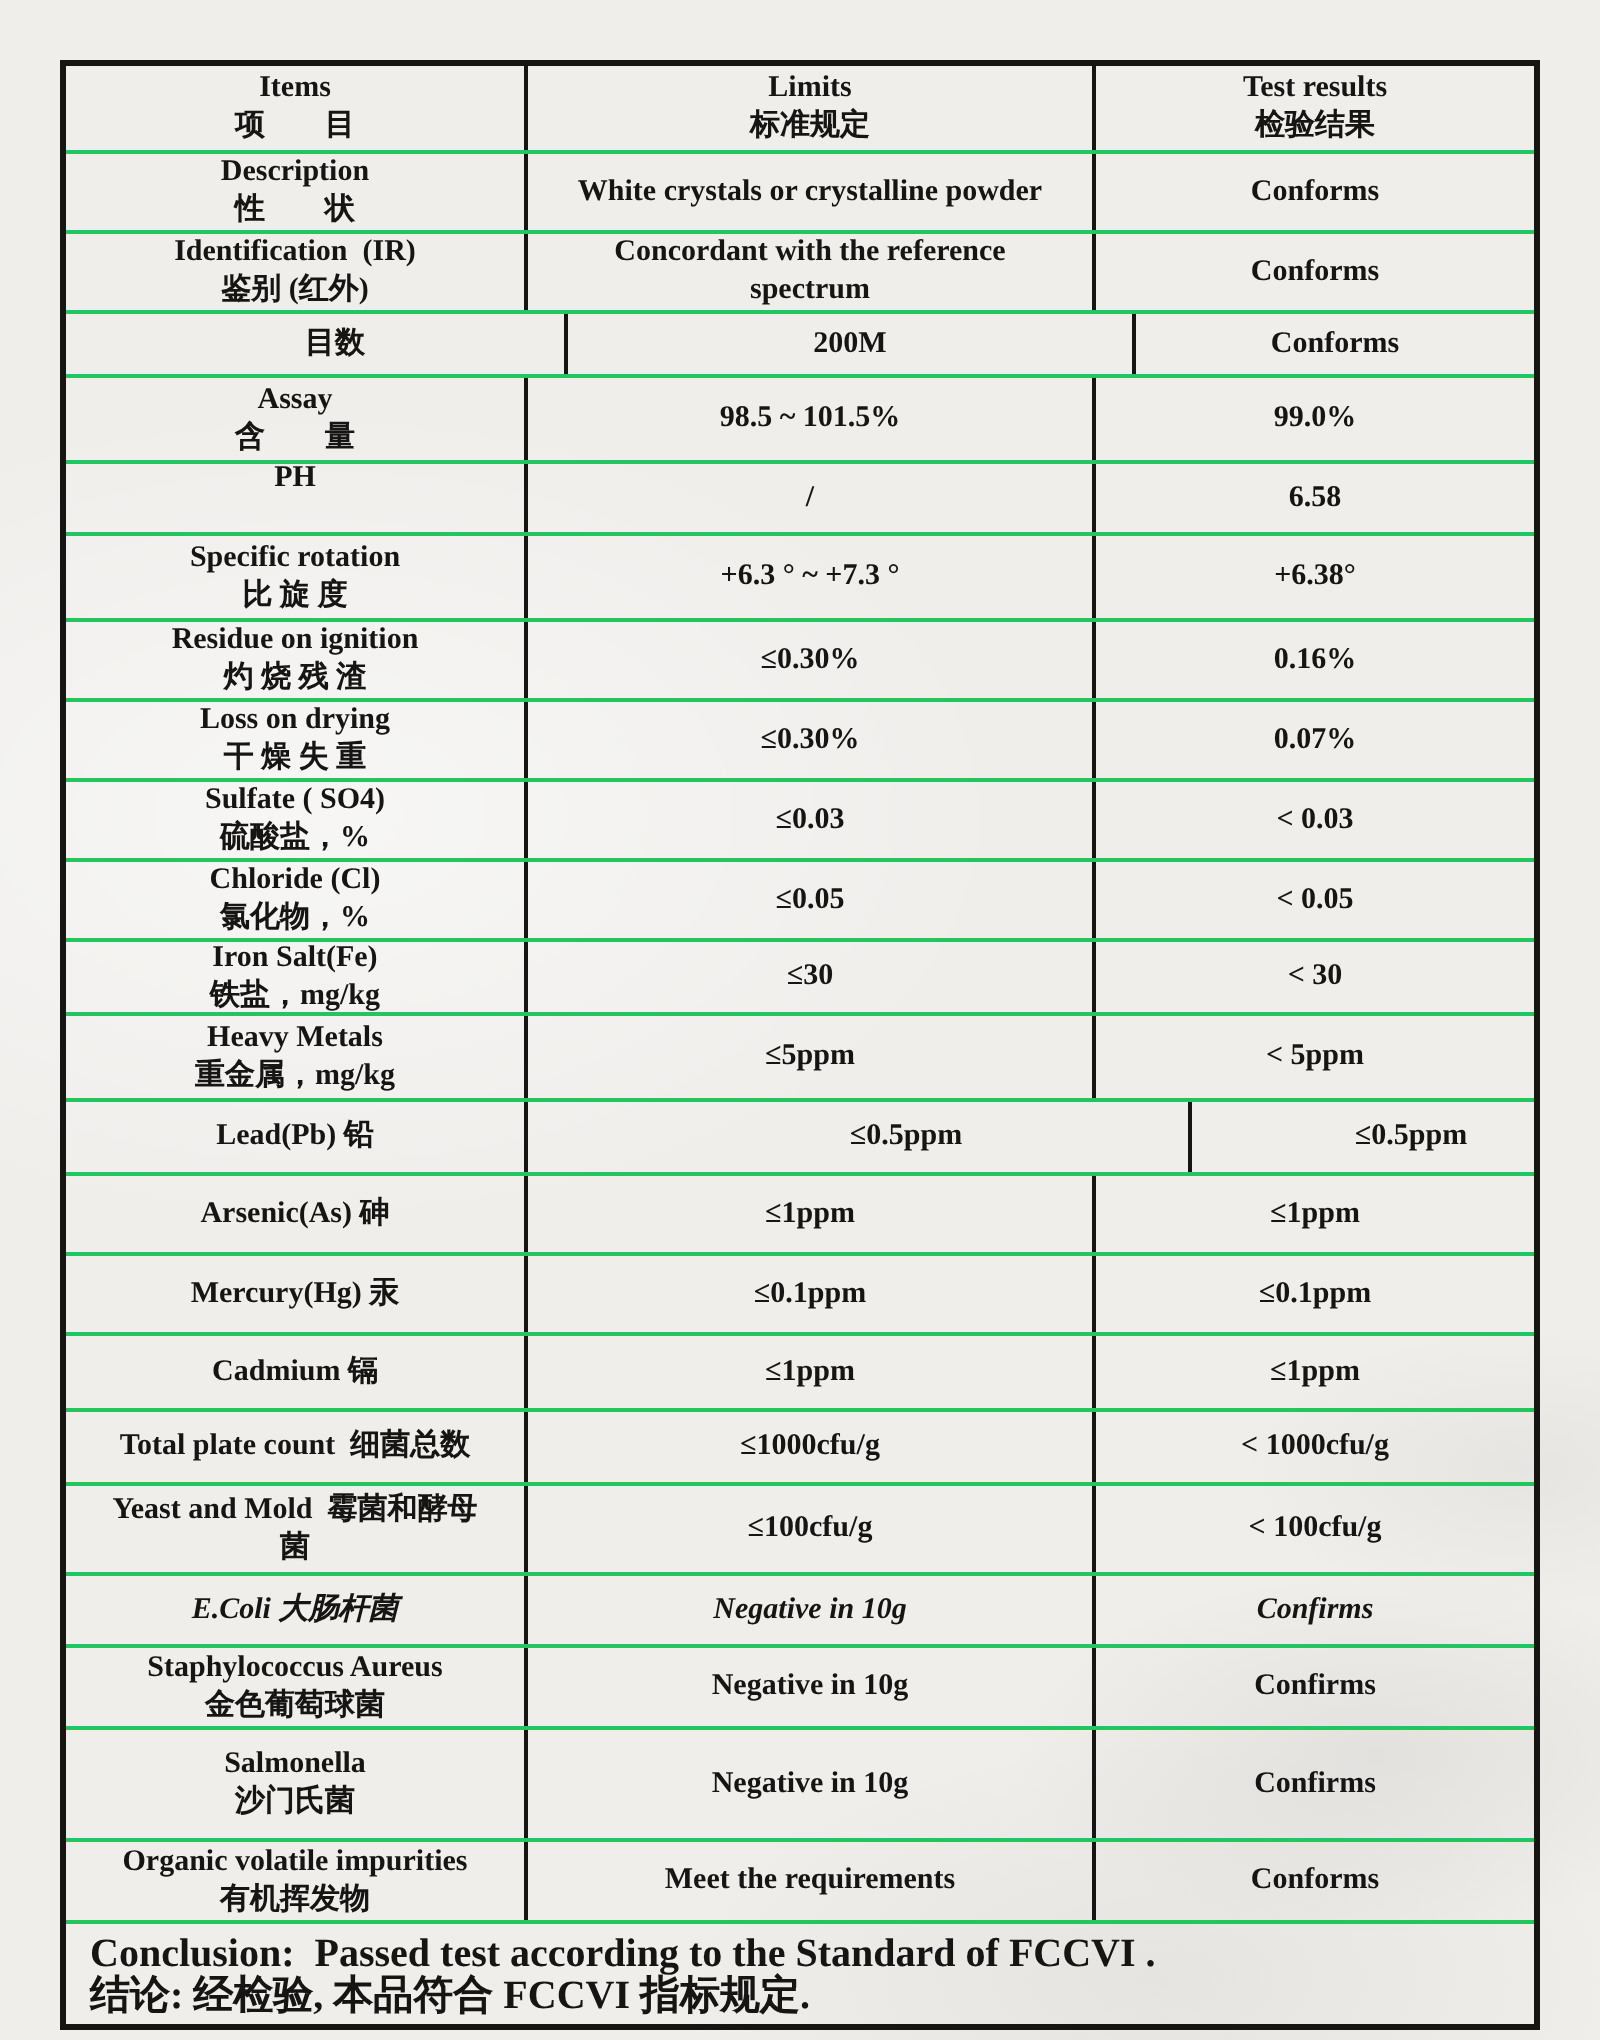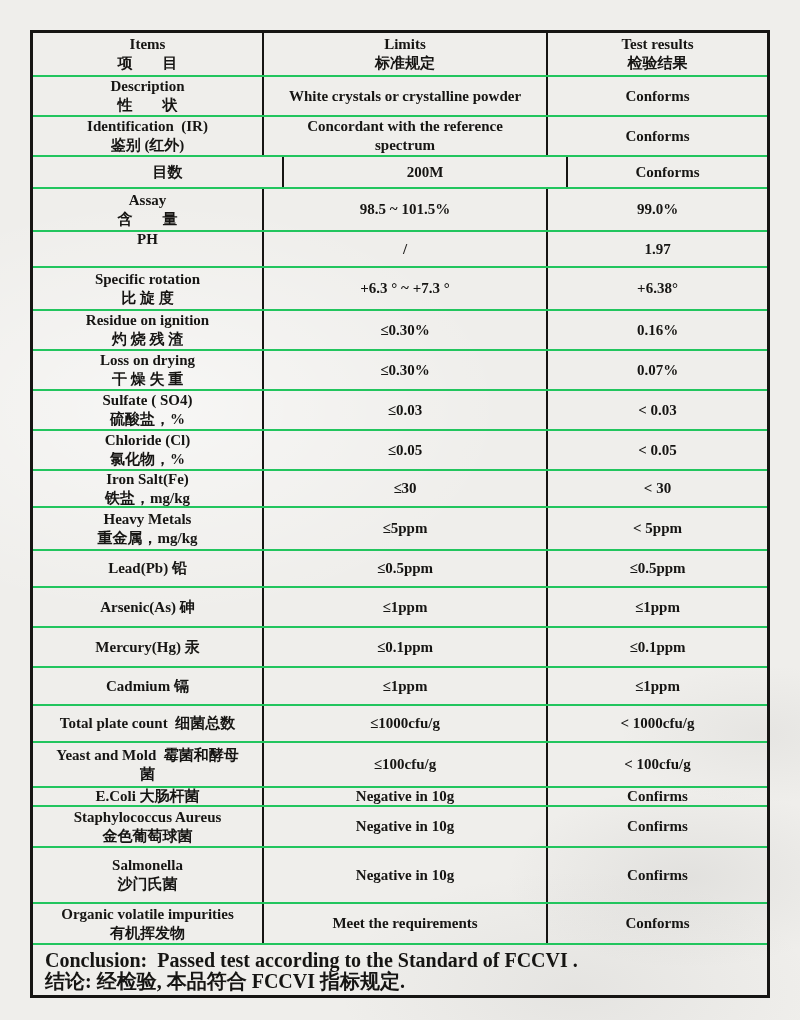--- a/index.html
+++ b/index.html
@@ -148,21 +148,21 @@
   <div class="row" style="height: 36px;">
     <div class="cell">
       <div class="line">PH</div>
       <div class="line">&nbsp;</div>
     </div>
     <div class="cell">
       <div class="line">/</div>
 
     </div>
     <div class="cell">
-      <div class="line">1.97</div>
+      <div class="line">6.58</div>
     </div>
   </div>
 
   <div class="row" style="height: 43px;">
     <div class="cell">
       <div class="line">Specific rotation</div>
       <div class="line">比 旋 度</div>
     </div>
     <div class="cell">
       <div class="line">+6.3 ° ~ +7.3 °</div>
@@ -250,21 +250,21 @@
     </div>
     <div class="cell">
       <div class="line">≤5ppm</div>
 
     </div>
     <div class="cell">
       <div class="line">&lt; 5ppm</div>
     </div>
   </div>
 
-  <div class="row" style="height: 37px;">
+  <div class="row" style="height: 37px; gap: 48px;">
     <div class="cell">
       <div class="line">Lead(Pb) 铅</div>
 
     </div>
     <div class="cell">
       <div class="line">≤0.5ppm</div>
 
     </div>
     <div class="cell">
       <div class="line">≤0.5ppm</div>
@@ -334,21 +334,21 @@
     </div>
     <div class="cell">
       <div class="line">≤100cfu/g</div>
 
     </div>
     <div class="cell">
       <div class="line">&lt; 100cfu/g</div>
     </div>
   </div>
 
-  <div class="row" style="height: 19px;">
+  <div class="row" style="height: 36px; font-style: italic;">
     <div class="cell">
       <div class="line">E.Coli 大肠杆菌</div>
 
     </div>
     <div class="cell">
       <div class="line">Negative in 10g</div>
 
     </div>
     <div class="cell">
       <div class="line">Confirms</div>

